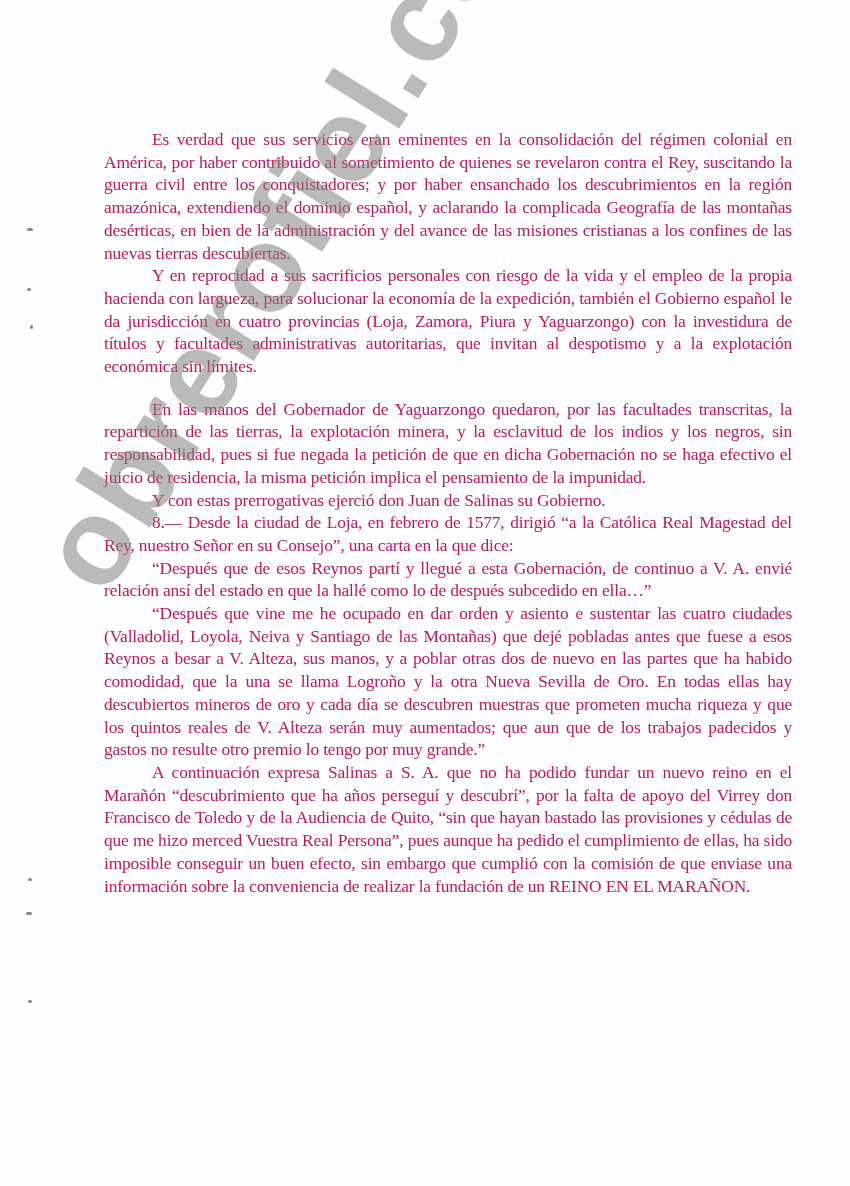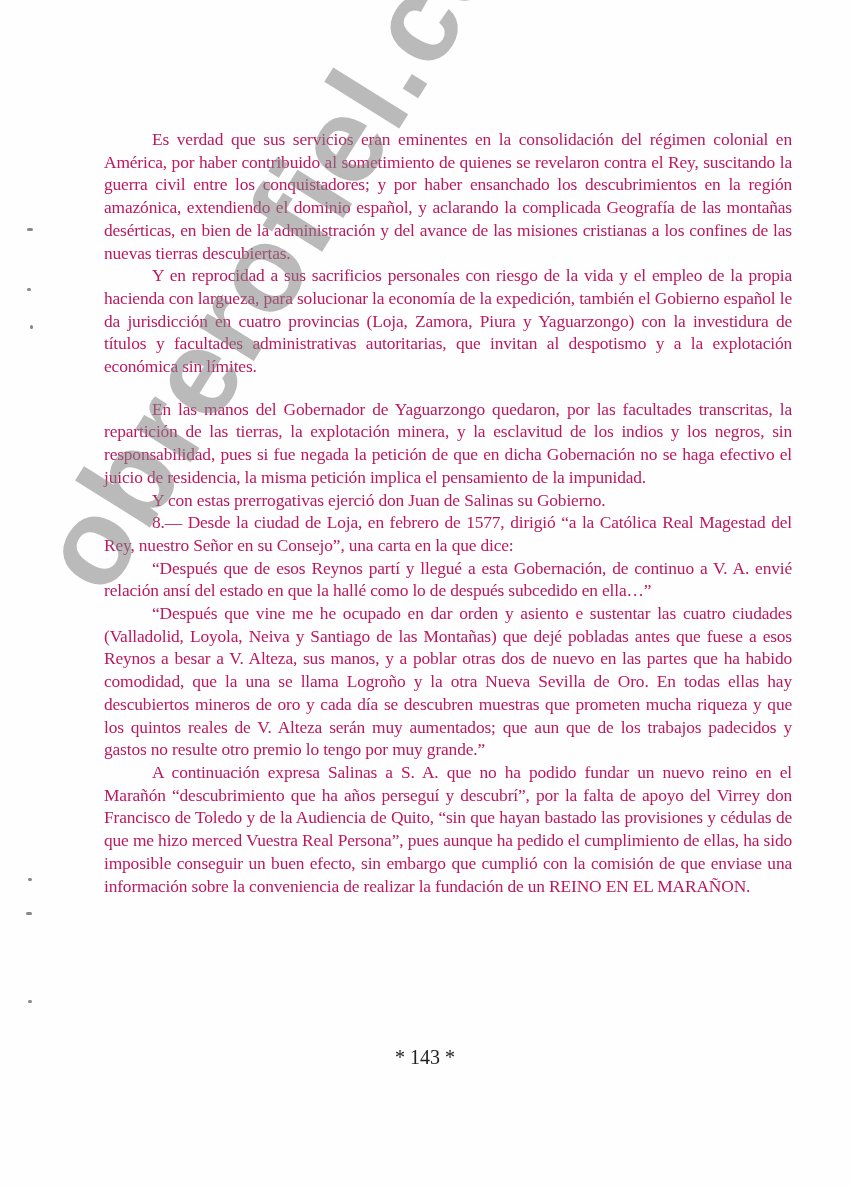--- a/index.html
+++ b/index.html
@@ -108,14 +108,13 @@
     <p class="para">
       <span>“Después que vine me he ocupado en dar orden y asiento e sustentar las cuatro ciudades (Valladolid, Loyola, Neiva y Santiago de las Montañas) que dejé pobladas antes que fuese a esos Reynos a besar a V. Alteza, sus manos, y a poblar otras dos de nuevo en las partes que ha habido comodidad, que la una se llama </span><span class="b">Logroño</span><span> y la otra </span><span class="b">Nueva Sevilla de Oro</span><span>.  En todas ellas hay descubiertos mineros de oro y cada día se descubren muestras que prometen mucha riqueza y que los quintos reales de V. Alteza serán muy aumentados;  que aun que de los trabajos padecidos y gastos no resulte otro premio lo tengo por muy grande.”</span>
     </p>
     <p class="para">
       <span>A continuación expresa Salinas a S. A. que no ha podido fundar un nuevo reino en el Marañón “descubrimiento que ha años perseguí y descubrí”, por la falta de apoyo del Virrey don Francisco de Toledo y de la Audiencia de Quito, “sin que hayan bastado las provisiones y cédulas de que me hizo merced Vuestra Real Persona”, pues aunque ha pedido el cumplimiento de ellas, ha sido imposible conseguir un buen efecto, sin embargo que cumplió con la comisión de que enviase una información sobre la conveniencia de realizar la fundación de un </span><span class="b">REINO EN EL MARAÑON</span><span>.</span>
     </p>
   </div>
 
   <div class="watermark">obrerofiel.com</div>
 
-  <div class="page-number">* 143 *</div>
 </div>
 
 </body></html>

